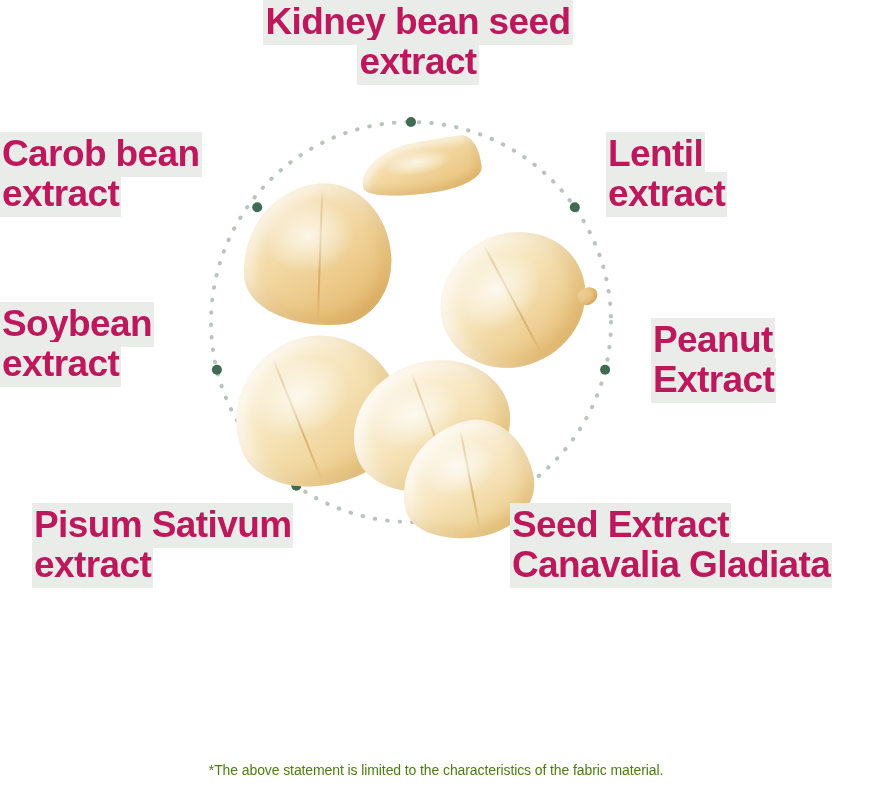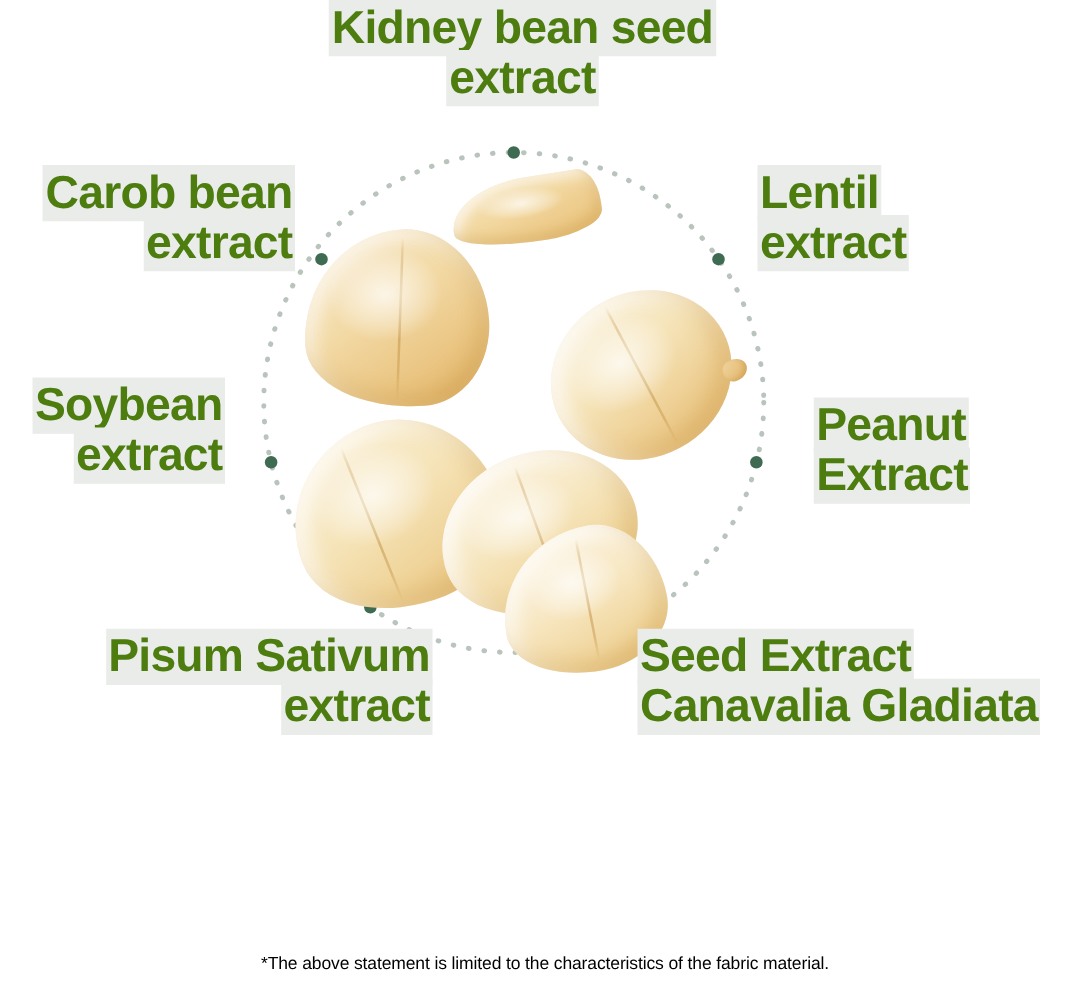--- a/index.html
+++ b/index.html
@@ -20,36 +20,36 @@
     overflow: hidden;
   }
 
   
   .label {
     position: absolute;
     font-family: "Liberation Sans", sans-serif;
     font-weight: bold;
     font-size: 37px;
     line-height: 1.08;
-    color: #4d7c0f;
+    color: #be185d;
     letter-spacing: -0.6px;
     white-space: nowrap;
   }
   .label .ln {
     display: block;
   }
   .label .ln > span {
     display: inline;
     background: #e9ece9;
     box-decoration-break: clone;
     -webkit-box-decoration-break: clone;
     padding: 1px 2px 3px 2px;
   }
   .label.align-left  { text-align: left; }
-  .label.align-right { text-align: right; }
+  .label.align-right { text-align: left; }
   .label.align-center{ text-align: center; }
 
   
   #lbl-kidney   { left: 238px; top: 2px;   width: 360px; }
   #lbl-carob    { left: 0px;   top: 134px; width: 236px; }
   #lbl-lentil   { left: 606px; top: 134px; width: 266px; }
   #lbl-soybean  { left: 0px;   top: 304px; width: 180px; }
   #lbl-peanut   { left: 640px; top: 320px; width: 232px; padding-left: 11px; }
   #lbl-pisum    { left: 0px;   top: 505px; width: 314px; padding-left: 32px; }
   #lbl-canavalia{ left: 510px; top: 505px; width: 362px; }
@@ -200,21 +200,21 @@
   
   #footnote {
     position: absolute;
     left: 0;
     top: 762px;
     width: 872px;
     text-align: center;
     font-family: "Liberation Sans", sans-serif;
     font-size: 14px;
     font-weight: normal;
-    color: #000000;
+    color: #4d7c0f;
     letter-spacing: -0.1px;
   }
 </style>
 </head>
 <body>
 
 <div id="stage">
 
   <div id="circle-wrap">
 

